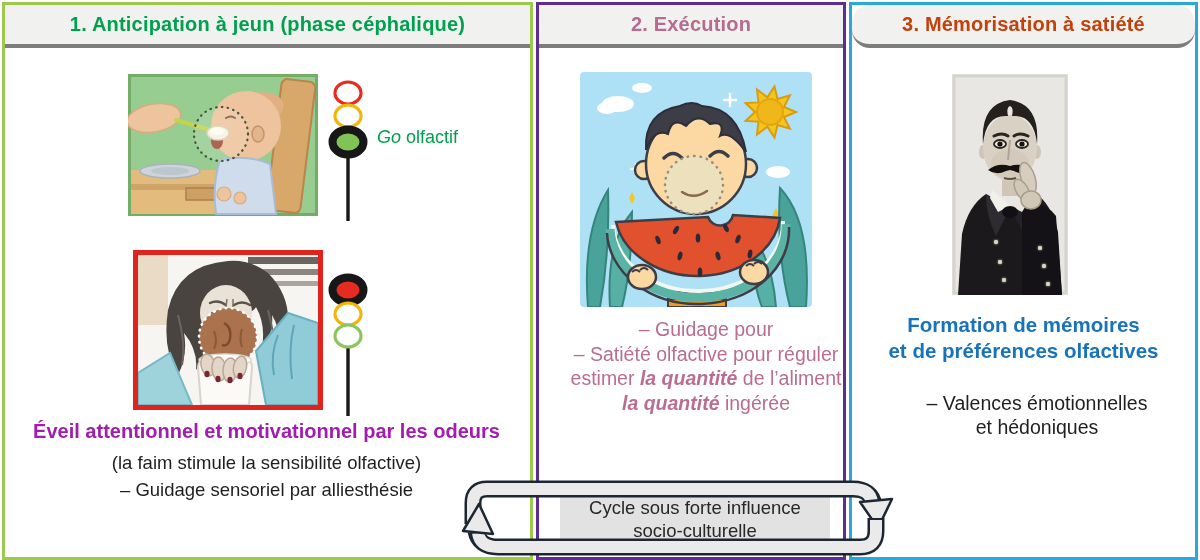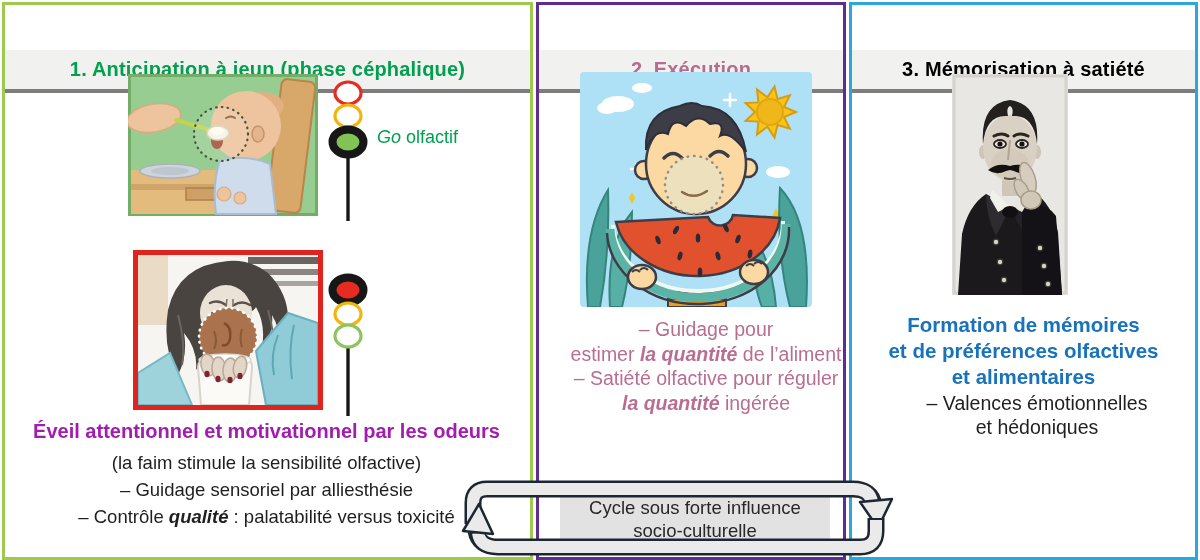--- a/index.html
+++ b/index.html
@@ -3,24 +3,24 @@
 <meta charset="utf-8">
 <style>
   html,body{margin:0;padding:0;background:#fff;}
   .canvas{position:relative;width:1200px;height:560px;background:#fff;overflow:hidden;
     font-family:"Liberation Sans","DejaVu Sans",sans-serif;}
   .panel{position:absolute;top:2px;height:552px;background:#fff;box-sizing:content-box;}
   .panel1{left:2px;width:525px;border:3px solid #9cc94e;}
   .panel2{left:536px;width:304px;border:3px solid #5f2c90;}
   .panel3{left:849px;width:343px;border:3px solid #2ba7db;}
   .panel-header{height:39px;background:#f1f1ef;border-bottom:4px solid #7d7d7d;
-    display:flex;align-items:center;justify-content:center;font-size:20px;font-weight:bold;letter-spacing:.2px;margin-top:45px;}
+    display:flex;align-items:center;justify-content:center;font-size:20px;font-weight:bold;letter-spacing:.2px;}
   .panel1 .panel-header{color:#00a04f;}
   .panel2 .panel-header{color:#b76b8e;}
-  .panel3 .panel-header{color:#000000;}
+  .panel3 .panel-header{color:#c2410c;border-radius:18px;}
   .abs{position:absolute;}
   .tl-label{font-size:18px;font-weight:500;white-space:nowrap;}
   .tl-label .em{font-style:italic;}
   .go-label{left:377px;top:127px;color:#00a04f;}
   .nogo-label{left:377px;top:279px;color:#e0241d;}
   .woman-frame{left:133px;top:250px;width:180px;height:150px;border:5px solid #e0241d;}
   .p1-heading{left:8px;top:420px;width:517px;text-align:center;font-size:20px;font-weight:600;color:#a21caf;}
   .p1-body{left:8px;top:449px;width:517px;text-align:center;font-size:18.5px;line-height:27px;color:#1f1f1f;font-weight:500;}
   .bolditalic{font-weight:bold;font-style:italic;}
   .p2-text{left:540px;top:317px;width:302px;text-align:center;font-size:19.5px;line-height:24.5px;color:#b96d90;font-weight:500;margin-left:15px;}
@@ -119,21 +119,20 @@
     <line x1="22" y1="76" x2="22" y2="144" stroke="#171717" stroke-width="3.4"></line>
     <ellipse cx="22" cy="18" rx="15.5" ry="12.5" fill="#e62b20" stroke="#171717" stroke-width="8"></ellipse>
     <ellipse cx="22" cy="42" rx="13" ry="11" fill="#fff" stroke="#f2b50c" stroke-width="3.2"></ellipse>
     <ellipse cx="22" cy="64" rx="13" ry="11" fill="#fff" stroke="#8ec45f" stroke-width="3.2"></ellipse>
   </svg>
 
   <div class="abs p1-heading">Éveil attentionnel et motivationnel par les odeurs</div>
   <div class="abs p1-body">
     <div>(la faim stimule la sensibilité olfactive)</div>
     <div>– Guidage sensoriel par alliesthésie</div>
-    <div><span>– Contrôle </span><span class="bolditalic">qualité</span><span> : palatabilité versus toxicité</span></div>
   </div>
 
   <svg class="abs" style="left:580px;top:72px" width="232" height="235" viewBox="0 0 232 235">
     <rect width="232" height="235" rx="4" fill="#aee0f6"></rect>
     <polygon points="216,40 204.1,45.1 209.9,56.7 197.5,53 194.5,65.6 187.4,54.8 177,62.5 178.5,49.6 165.6,48.9 175,40 165.6,31.1 178.5,30.4 177,17.5 187.4,25.2 194.5,14.4 197.5,27 209.9,23.3 204.1,34.9" fill="#f6c51c" stroke="#d99b10" stroke-width="2"></polygon>
     <circle cx="190" cy="40" r="13" fill="#f0b71a" stroke="#e3a612" stroke-width="2"></circle>
     <ellipse cx="38" cy="32" rx="16" ry="8" fill="#ffffff"></ellipse>
     <ellipse cx="27" cy="36" rx="10" ry="6" fill="#ffffff"></ellipse>
     <ellipse cx="62" cy="16" rx="10" ry="5" fill="#ffffff"></ellipse>
     <ellipse cx="198" cy="100" rx="12" ry="6" fill="#ffffff"></ellipse>
@@ -169,22 +168,22 @@
     <ellipse cx="120" cy="200" rx="2.3" ry="4.5" fill="#2a2a3a"></ellipse>
     <ellipse cx="170" cy="182" rx="2.3" ry="4.5" fill="#2a2a3a" transform="rotate(10 170 182)"></ellipse>
     <ellipse cx="62" cy="205" rx="14" ry="12" fill="#fcd9a3" stroke="#3d3d47" stroke-width="2.5"></ellipse>
     <path d="M 52 200 Q 56 196 60 200 M 60 198 Q 64 194 68 198" stroke="#3d3d47" stroke-width="2" fill="none"></path>
     <ellipse cx="174" cy="200" rx="14" ry="12" fill="#fcd9a3" stroke="#3d3d47" stroke-width="2.5"></ellipse>
     <path d="M 166 194 Q 170 190 174 194 M 174 192 Q 178 188 182 192" stroke="#3d3d47" stroke-width="2" fill="none"></path>
   </svg>
 
   <div class="abs p2-text">
     <div>– Guidage pour</div>
+    <div>– Satiété olfactive pour réguler</div>
     <div><span>estimer </span><span class="bolditalic">la quantité</span><span> de l’aliment</span></div>
-    <div>– Satiété olfactive pour réguler</div>
     <div><span class="bolditalic">la quantité</span><span> ingérée</span></div>
   </div>
 
   <svg class="abs" style="left:952px;top:74px" width="116" height="221" viewBox="0 0 116 221">
     <rect width="116" height="221" fill="#e8e7e3"></rect>
     <rect x="2" y="2" width="112" height="217" fill="none" stroke="#d5d3cd" stroke-width="3"></rect>
     <path d="M 6 221 L 10 160 Q 16 132 34 120 L 58 134 L 82 118 Q 100 130 106 158 L 110 221 Z" fill="#1b191c"></path>
     <path d="M 34 120 L 58 134 L 44 162 Q 34 142 34 120 Z" fill="#2e2c30"></path>
     <path d="M 82 118 L 58 134 L 74 164 Q 84 142 82 118 Z" fill="#242228"></path>
     <path d="M 70 132 Q 92 126 104 142 L 110 221 L 70 221 Z" fill="#141216"></path>
@@ -212,21 +211,20 @@
     <circle cx="48" cy="188" r="2.8" fill="#d8d3c7" stroke="#3a3630" stroke-width="1.2"></circle>
     <circle cx="52" cy="206" r="2.8" fill="#d8d3c7" stroke="#3a3630" stroke-width="1.2"></circle>
     <circle cx="88" cy="174" r="2.8" fill="#d8d3c7" stroke="#3a3630" stroke-width="1.2"></circle>
     <circle cx="92" cy="192" r="2.8" fill="#d8d3c7" stroke="#3a3630" stroke-width="1.2"></circle>
     <circle cx="96" cy="210" r="2.8" fill="#d8d3c7" stroke="#3a3630" stroke-width="1.2"></circle>
   </svg>
 
   <div class="abs p3-blue">
     <div>Formation de mémoires</div>
     <div>et de préférences olfactives</div>
-    <div>et alimentaires</div>
   </div>
   <div class="abs p3-black">
     <div>– Valences émotionnelles</div>
     <div>et hédoniques</div>
   </div>
 
   <svg class="abs cycle-svg" width="455" height="84" viewBox="0 0 455 84">
     <rect x="110" y="19" width="270" height="53" fill="#e2e2e2"></rect>
     <path d="M 23 48 L 23 27 Q 23 13 37 13 L 403 13 Q 421 13 424 29" fill="none" stroke="#1c2733" stroke-width="17"></path>
     <path d="M 23 46 L 23 27 Q 23 13 37 13 L 403 13 Q 420 13 422 26" fill="none" stroke="#eaeaea" stroke-width="12"></path>

